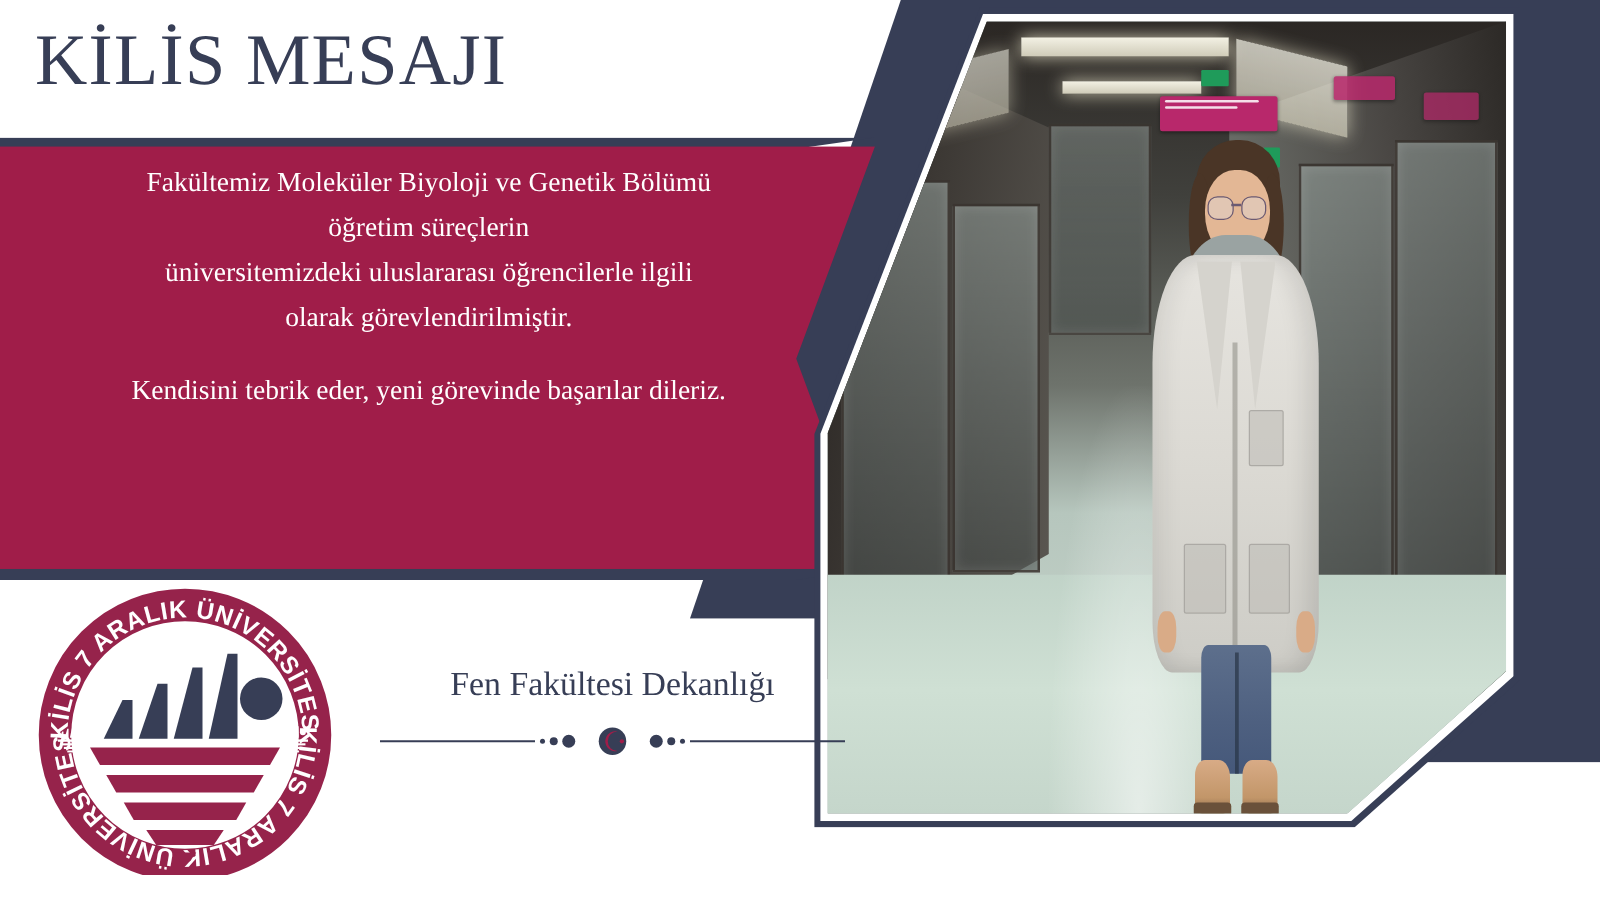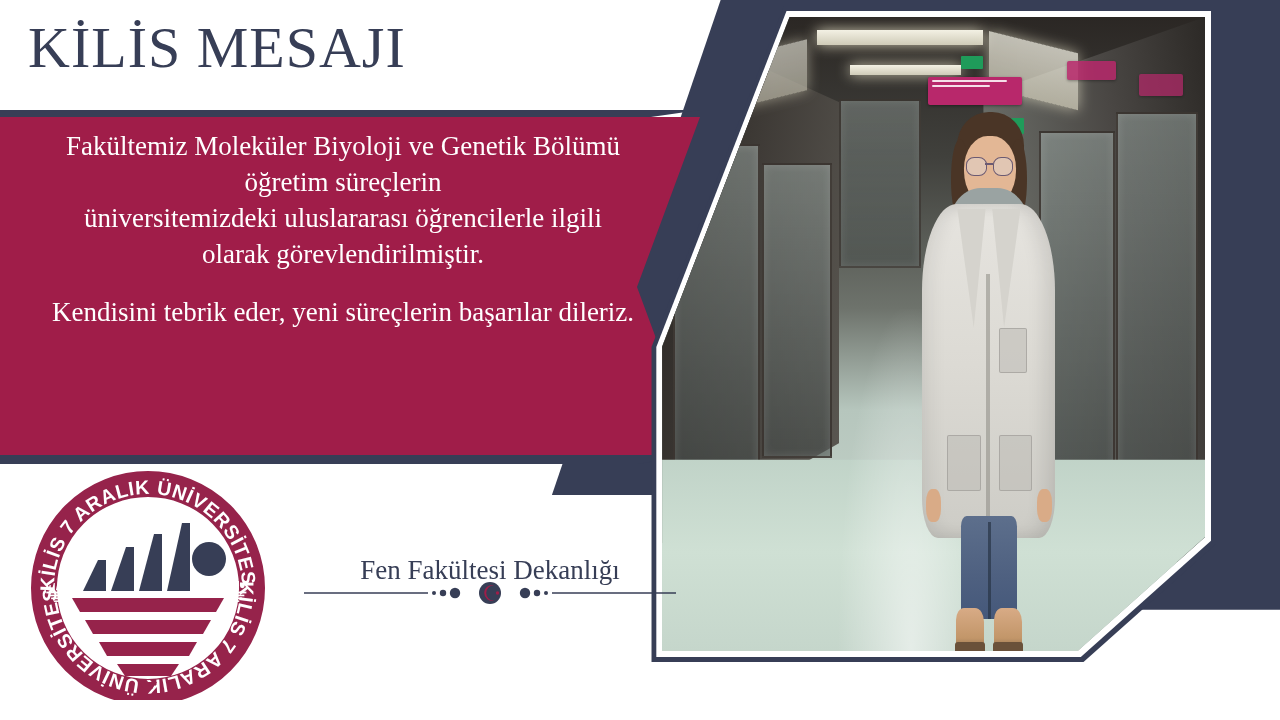--- a/index.html
+++ b/index.html
@@ -82,21 +82,21 @@
     z-index: 4;
   }
   .msg-text {
     position: absolute;
     left: 0;
     top: 128px;
     width: 686px;
     z-index: 5;
     text-align: center;
     color: #ffffff;
-    font-size: 27px;
+    font-size: 22px;
     line-height: 36px;
   }
   .msg-text .ln { display: block; white-space: nowrap; }
   .msg-text .spacer { display: block; height: 22px; }
   .msg-text .closing { display: block; white-space: nowrap; }
 
   
   .photo-wrap {
     position: absolute;
     left: 640px;
@@ -276,21 +276,20 @@
   .footer-text {
     position: absolute;
     left: 300px;
     top: 532px;
     width: 380px;
     text-align: center;
     font-size: 27px;
     color: #373E56;
     z-index: 6;
     white-space: nowrap;
-    margin-top: 23px;
   }
   .divider {
     position: absolute;
     left: 300px;
     top: 578px;
     width: 380px;
     height: 30px;
     z-index: 6;
   }
 </style>
@@ -307,21 +306,21 @@
   <div class="msg-shadowline"></div>
   <div class="msg-panel"></div>
   <div class="msg-underline"></div>
 
   <div class="msg-text">
     <span class="ln">Fakültemiz Moleküler Biyoloji ve Genetik Bölümü</span>
     <span class="ln">öğretim süreçlerin</span>
     <span class="ln">üniversitemizdeki uluslararası öğrencilerle ilgili</span>
     <span class="ln">olarak görevlendirilmiştir.</span>
     <span class="spacer"></span>
-    <span class="closing">Kendisini tebrik eder, yeni süreçlerin başarılar dileriz.</span>
+    <span class="closing">Kendisini tebrik eder, yeni görevinde başarılar dileriz.</span>
   </div>
 
   <div class="photo-wrap">
     <div class="hex-outer"></div>
     <div class="hex-white"></div>
     <div class="hex-photo">
       <div class="corridor-bg"></div>
 
       <div class="wall-left"></div>
       <div class="wall-right"></div>

